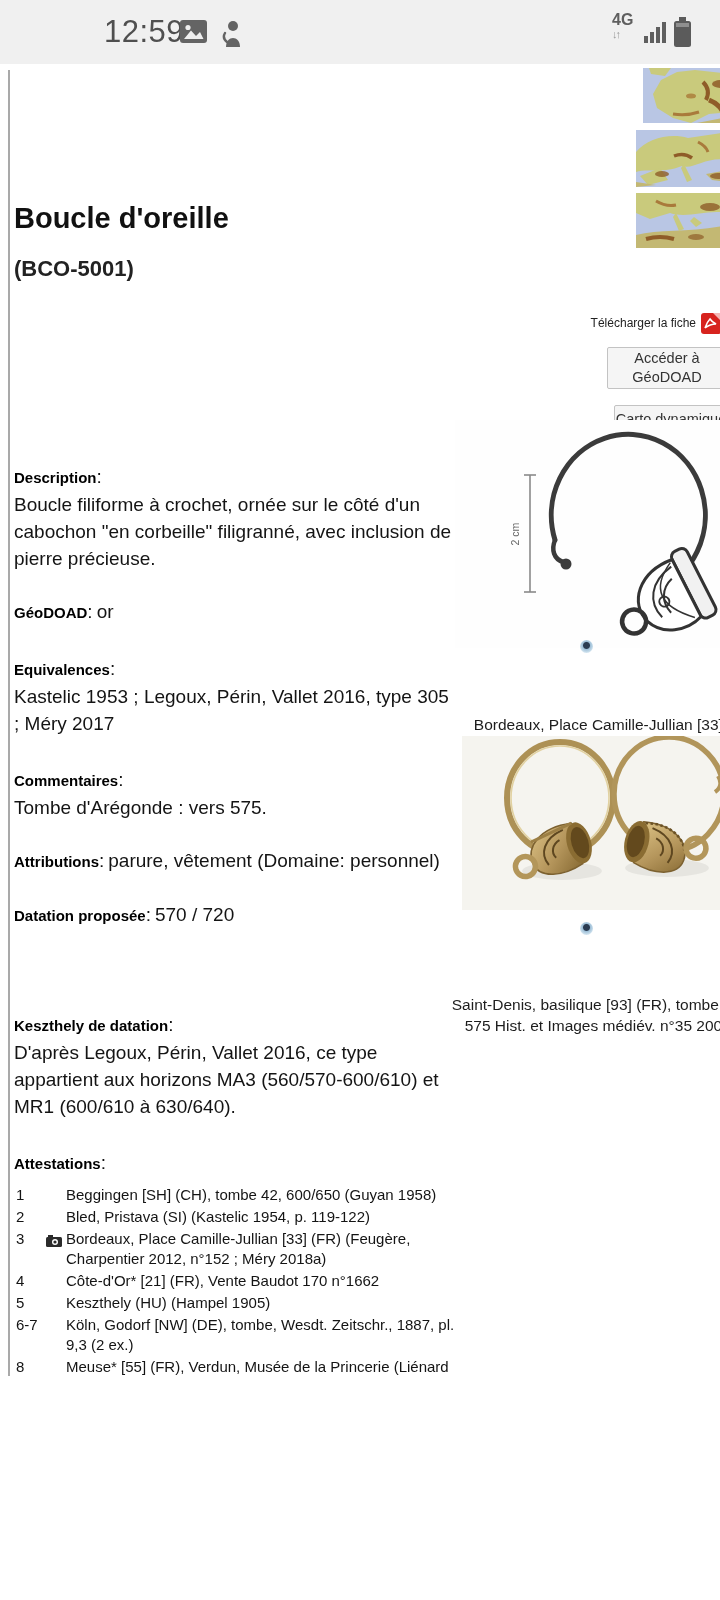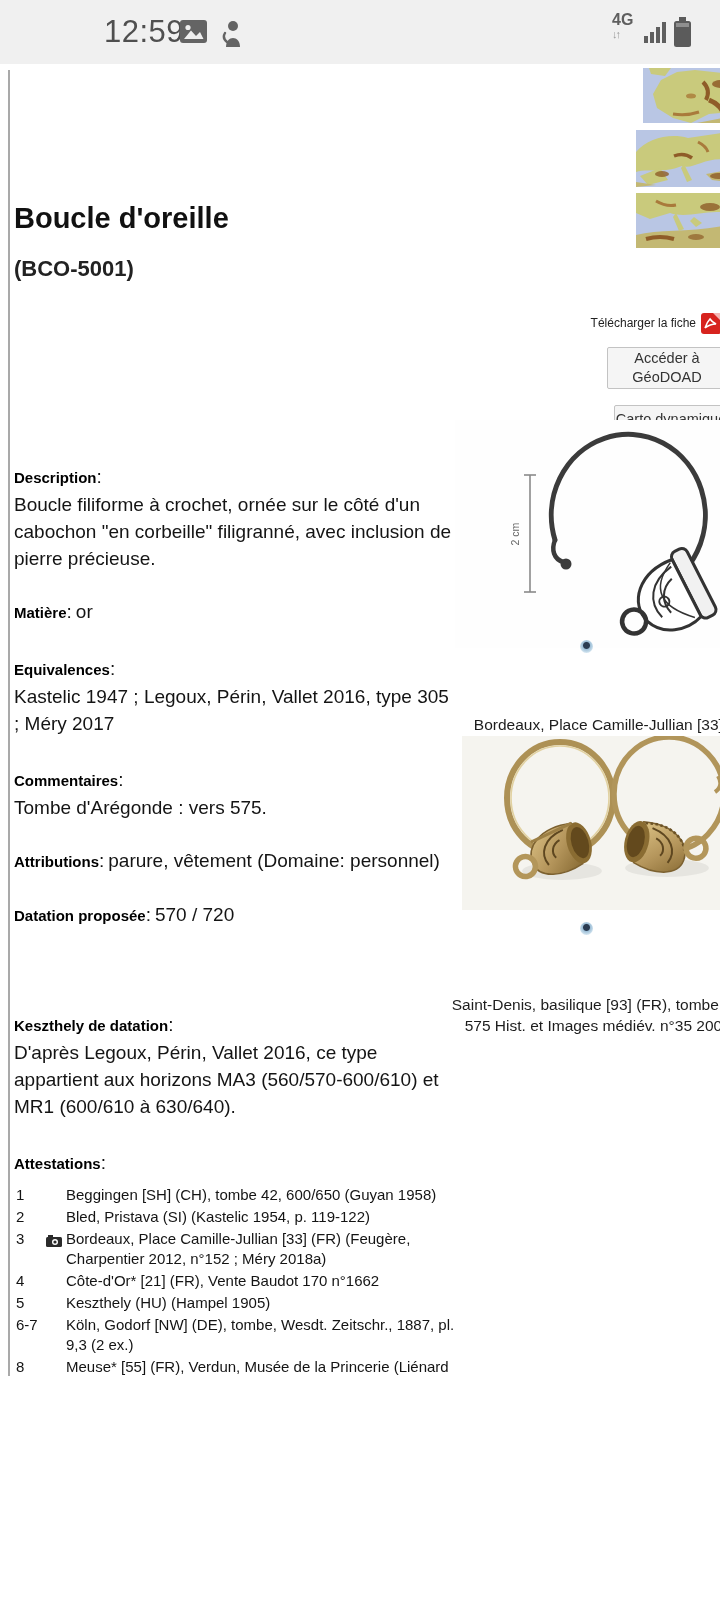--- a/index.html
+++ b/index.html
@@ -226,24 +226,24 @@
       </g>
     </svg>
 
     <div class="zoomdot" style="left:580px;top:858px;"></div>
     <div class="caption cap2">Saint-Denis, basilique [93] (FR), tombe 49, vers 575 Hist. et Images médiév. n°35 2009 p.15</div>
 
     <div class="sections">
       <p><b>Description</b><span>:</span></p>
       <p>Boucle filiforme à crochet, ornée sur le côté d'un cabochon "en corbeille" filigranné, avec inclusion de pierre précieuse.</p>
 
-      <p class="sec-m26"><b>Matière</b><span>:</span><span class="val">or</span></p>
+      <p class="sec-m26"><b>GéoDOAD</b><span>:</span><span class="val">or</span></p>
 
       <p class="sec-m29"><b>Equivalences</b><span>:</span></p>
-      <p>Kastelic 1947 ; Legoux, Périn, Vallet 2016, type 305 ; Méry 2017</p>
+      <p>Kastelic 1953 ; Legoux, Périn, Vallet 2016, type 305 ; Méry 2017</p>
 
       <p class="sec-m29"><b>Commentaires</b><span>:</span></p>
       <p>Tombe d'Arégonde : vers 575.</p>
 
       <p class="sec-m26"><b>Attributions</b><span>:</span><span class="val">parure, vêtement (Domaine: personnel)</span></p>
 
       <p class="sec-m26"><b>Datation proposée</b><span>:</span><span class="val">570 / 720</span></p>
 
       <p class="sec-m82"><b>Keszthely de datation</b><span>:</span></p>
       <p>D'après Legoux, Périn, Vallet 2016, ce type appartient aux horizons MA3 (560/570-600/610) et MR1 (600/610 à 630/640).</p>

